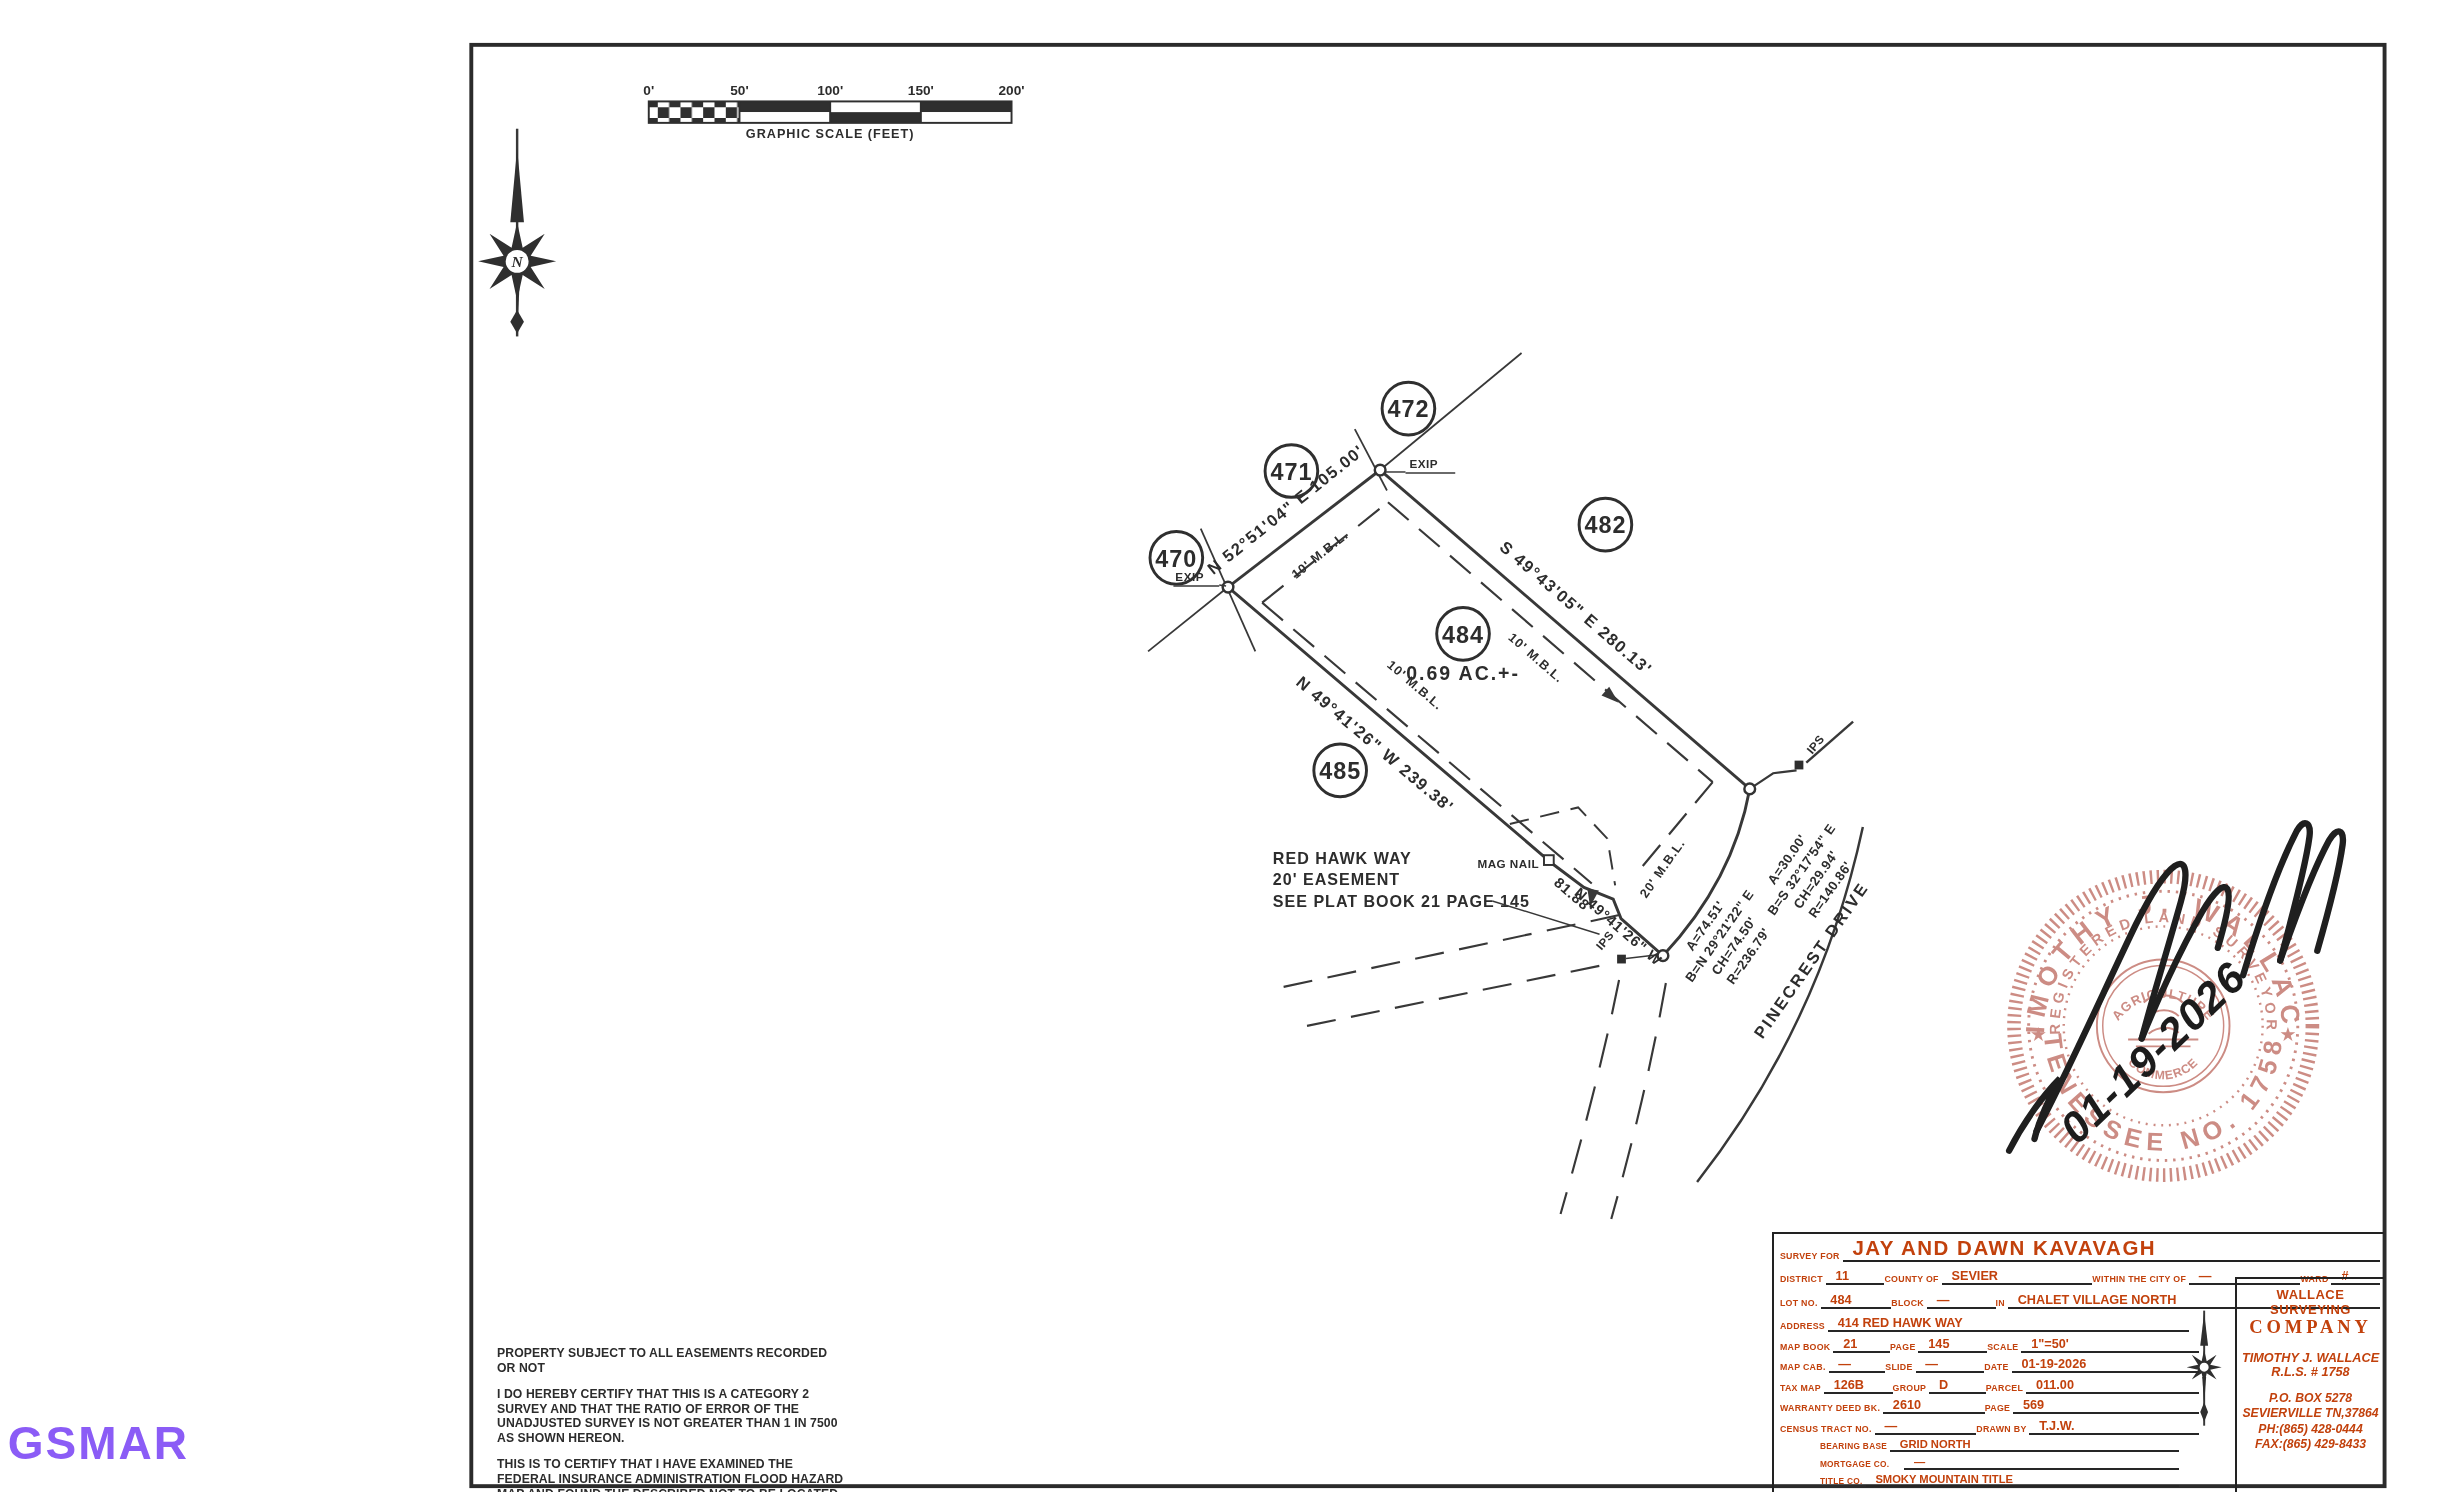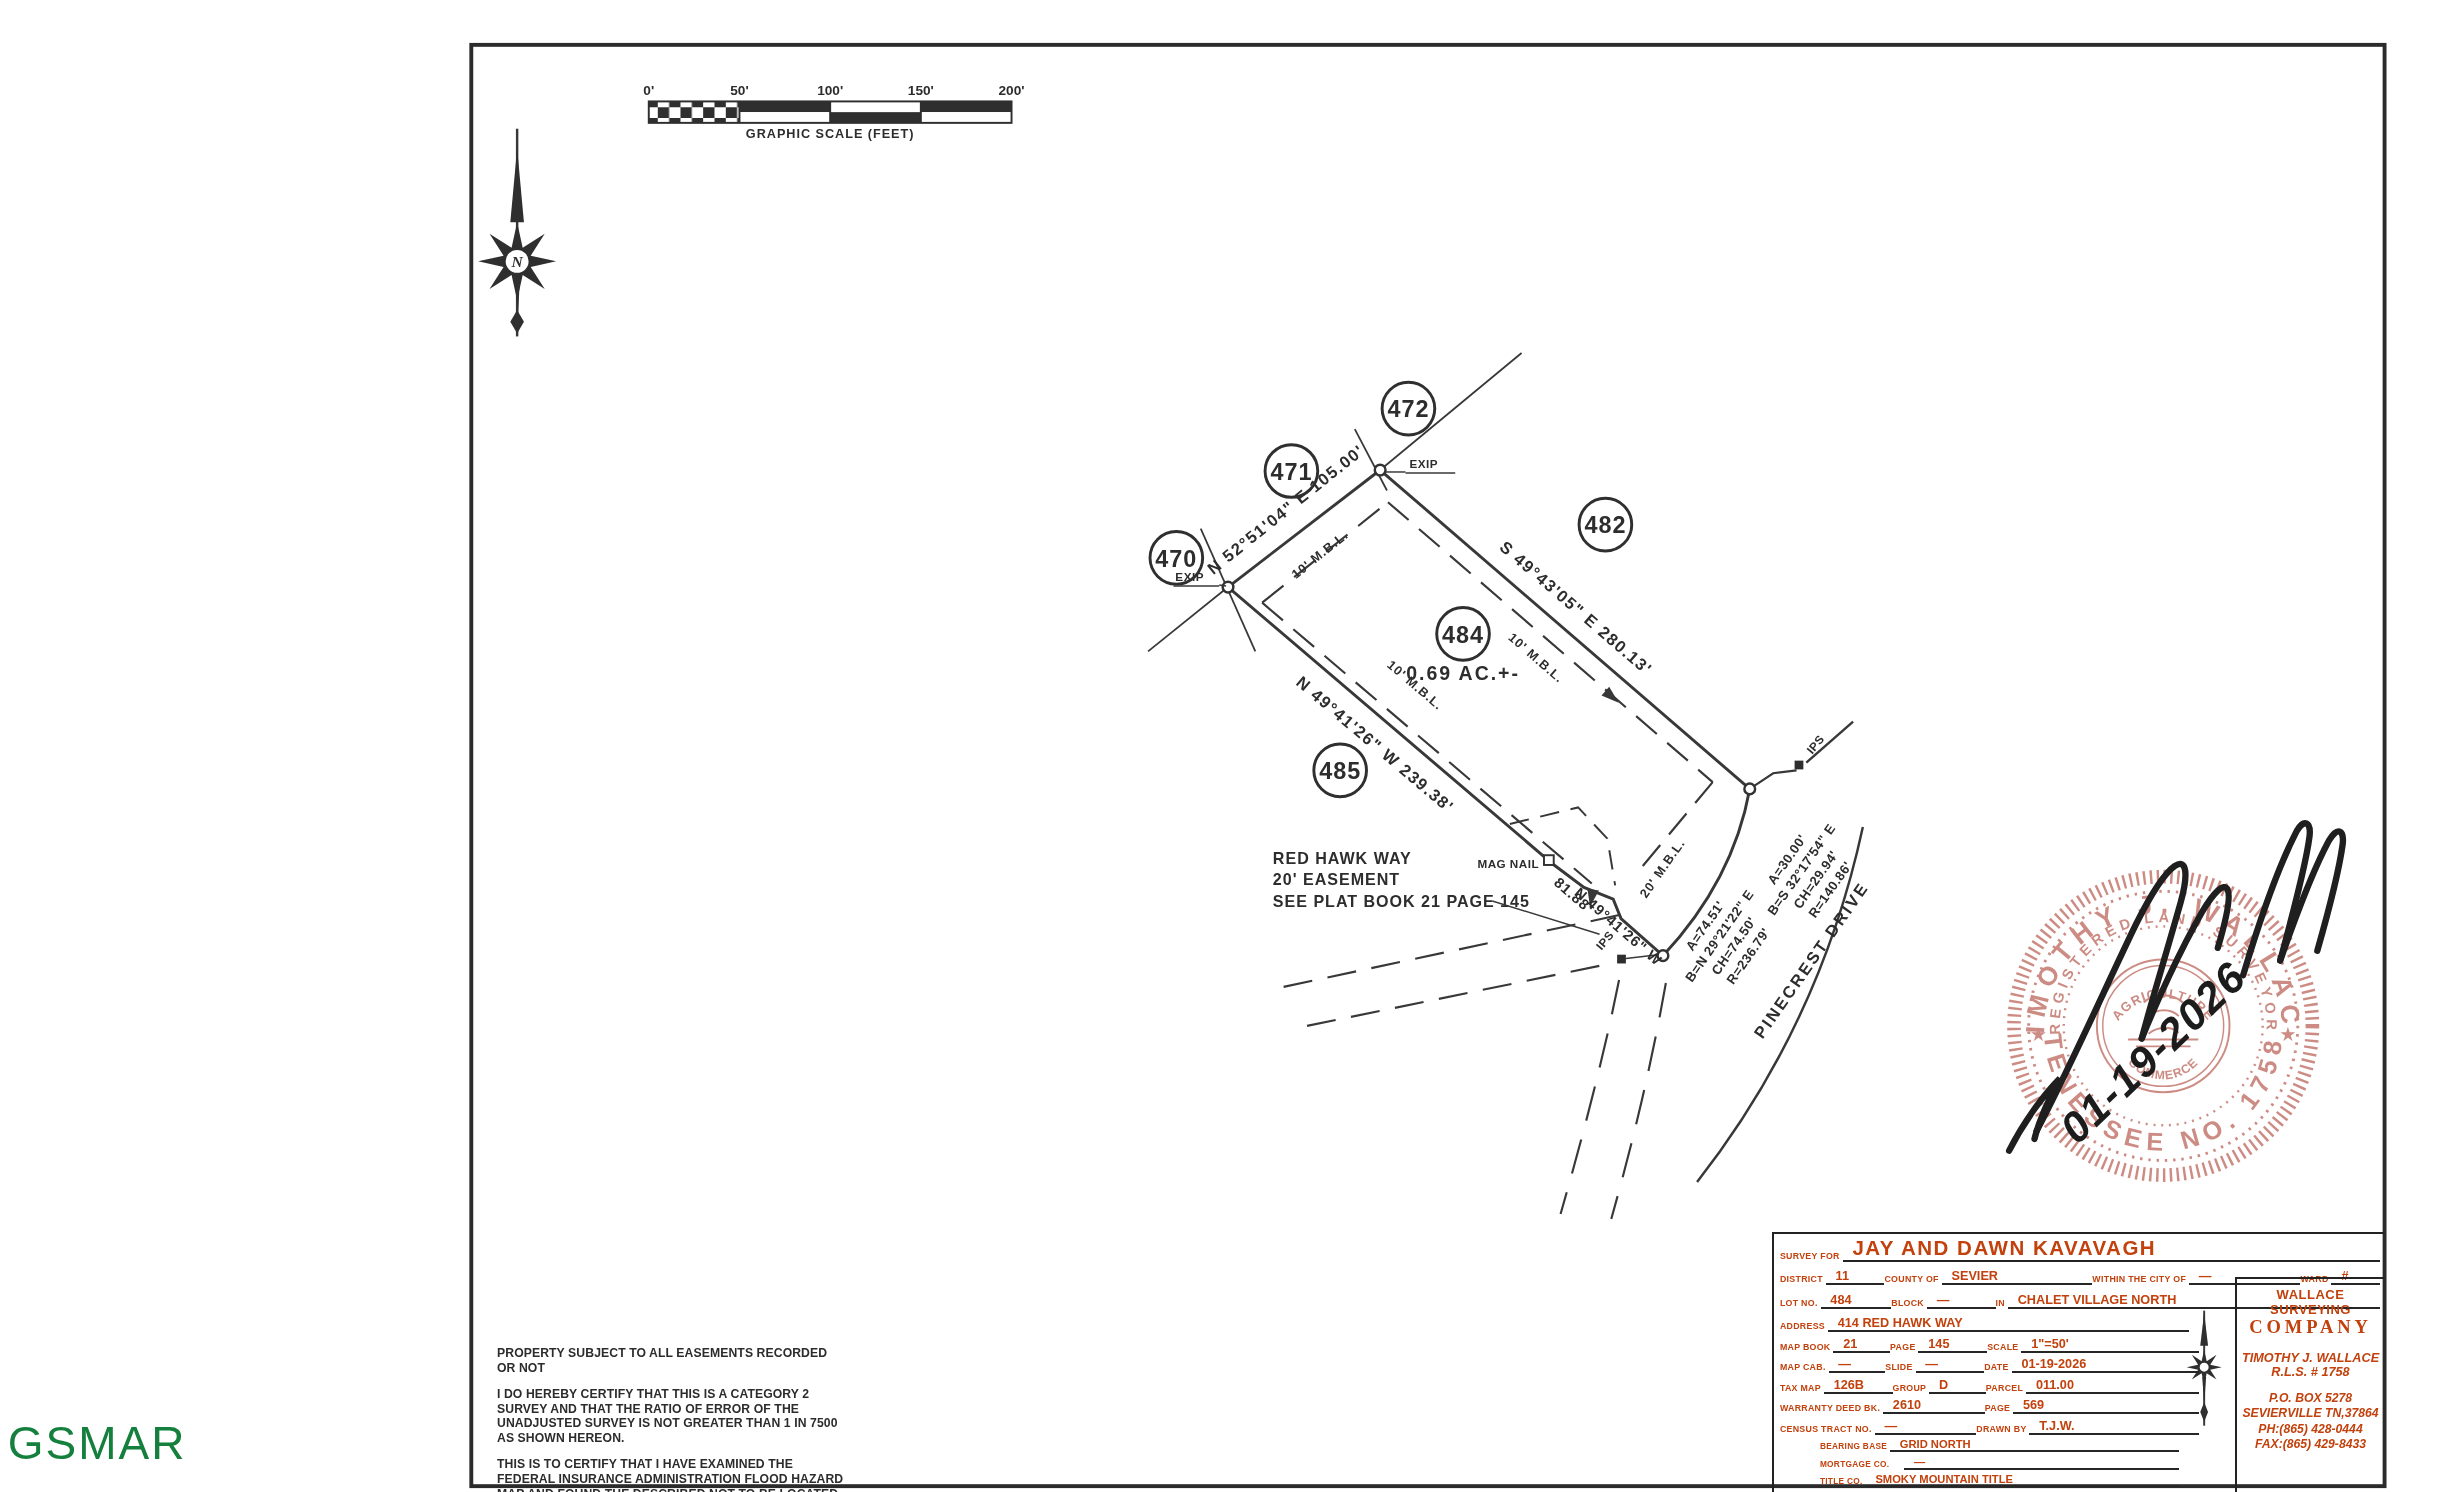--- a/index.html
+++ b/index.html
@@ -9,22 +9,22 @@
   .ln{stroke:#383838;fill:none;}
   .bearing{font-size:17px;letter-spacing:1.5px;}
   .mbl{font-size:13px;letter-spacing:1px;}
   .curvetxt{font-size:13.5px;letter-spacing:.5px;}
   .lotnum{font-size:24px;letter-spacing:1px;}
   .marker{font-size:12px;letter-spacing:.5px;}
   .tick{font-size:14px;}
   .easenote{font-size:16.5px;letter-spacing:1px;}
 
   
-  .watermark{position:absolute;left:7.8px;top:1416px;font-size:46px;color:#15803d;
-             letter-spacing:2px;font-weight:400;}
+  .watermark{position:absolute;left:7.8px;top:1416px;font-size:46px;color:#8b5cf6;
+             letter-spacing:2px;font-weight:700;}
 
   
   .cert{position:absolute;left:497px;top:1346px;width:347px;color:#2c2c2c;
         font-size:12.2px;font-weight:700;line-height:1.2;letter-spacing:0.1px;}
   .cert p{margin:0 0 11.7px 0;}
 
   
   .tblock{position:absolute;left:1772px;top:1232px;width:612px;height:324px;
           border-top:2.9px solid #222;border-left:2.9px solid #222;color:#c2410c;
           box-sizing:border-box;}

